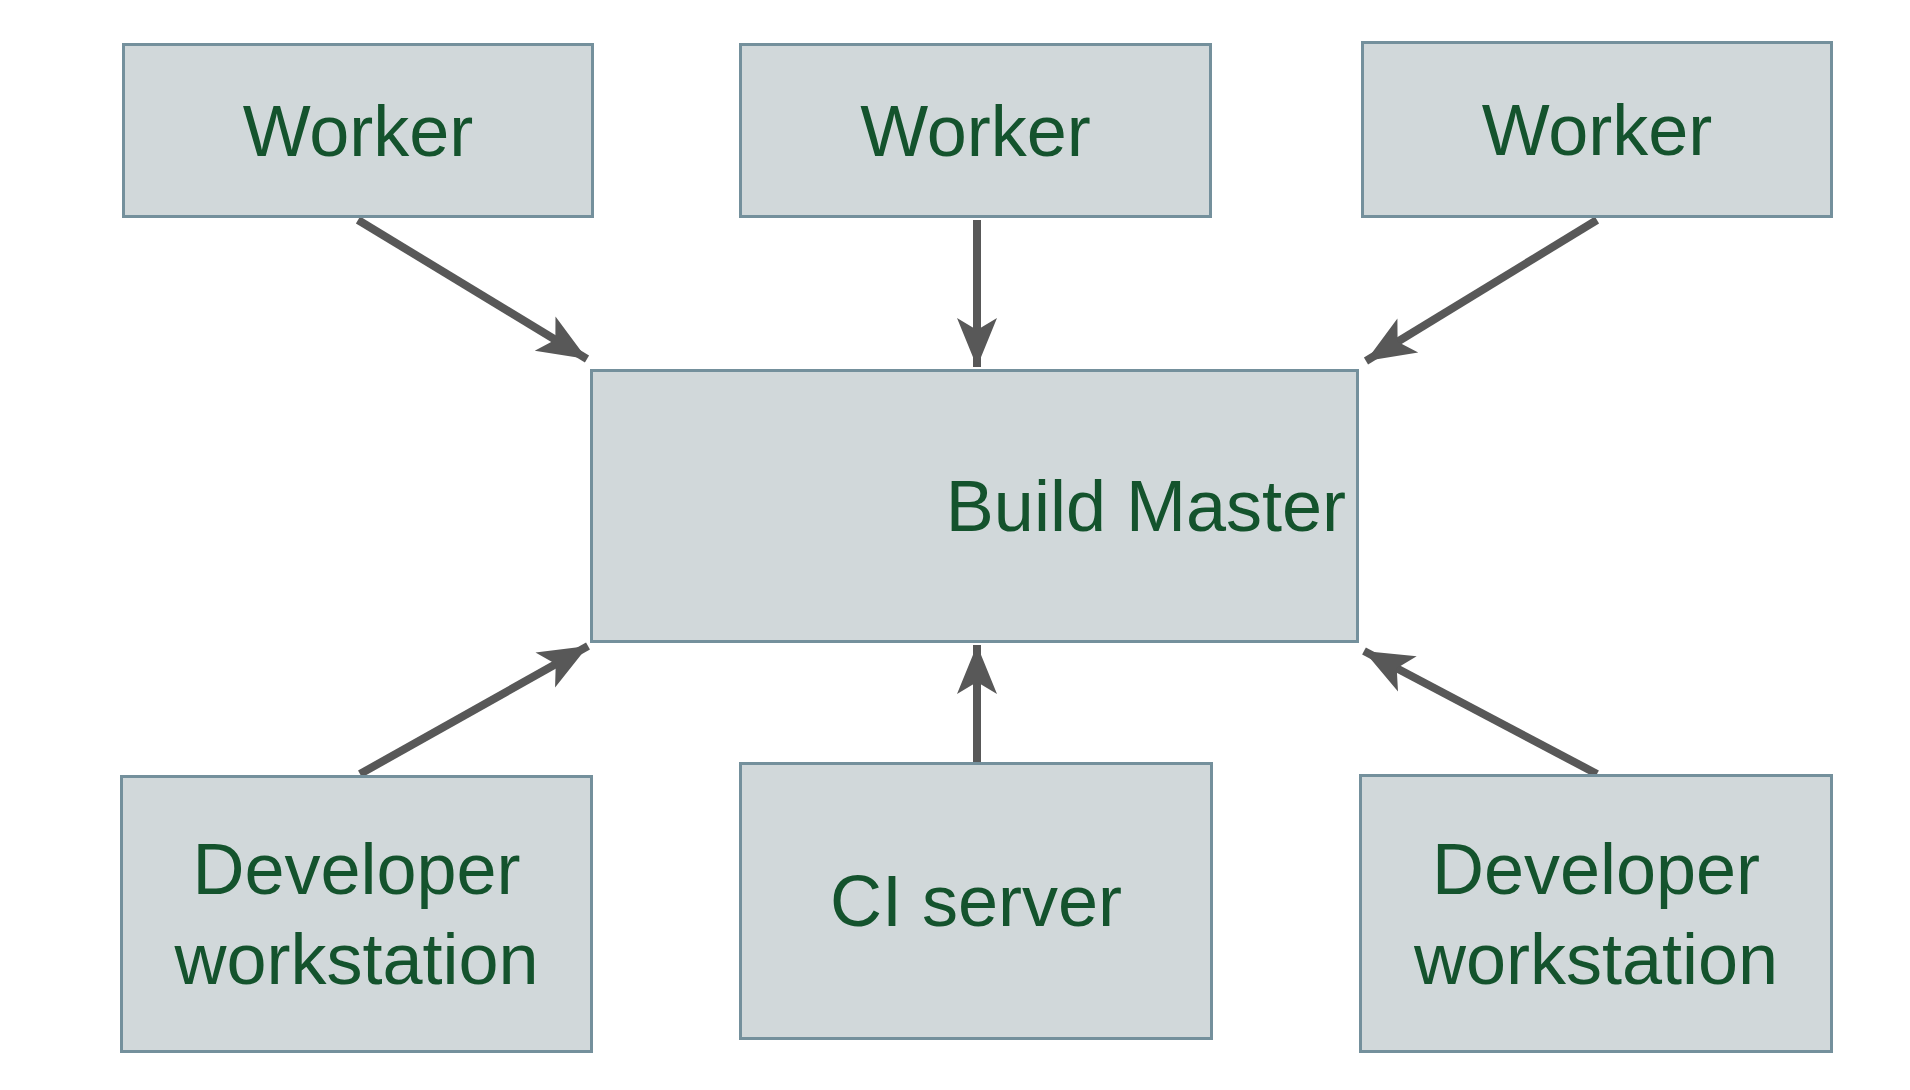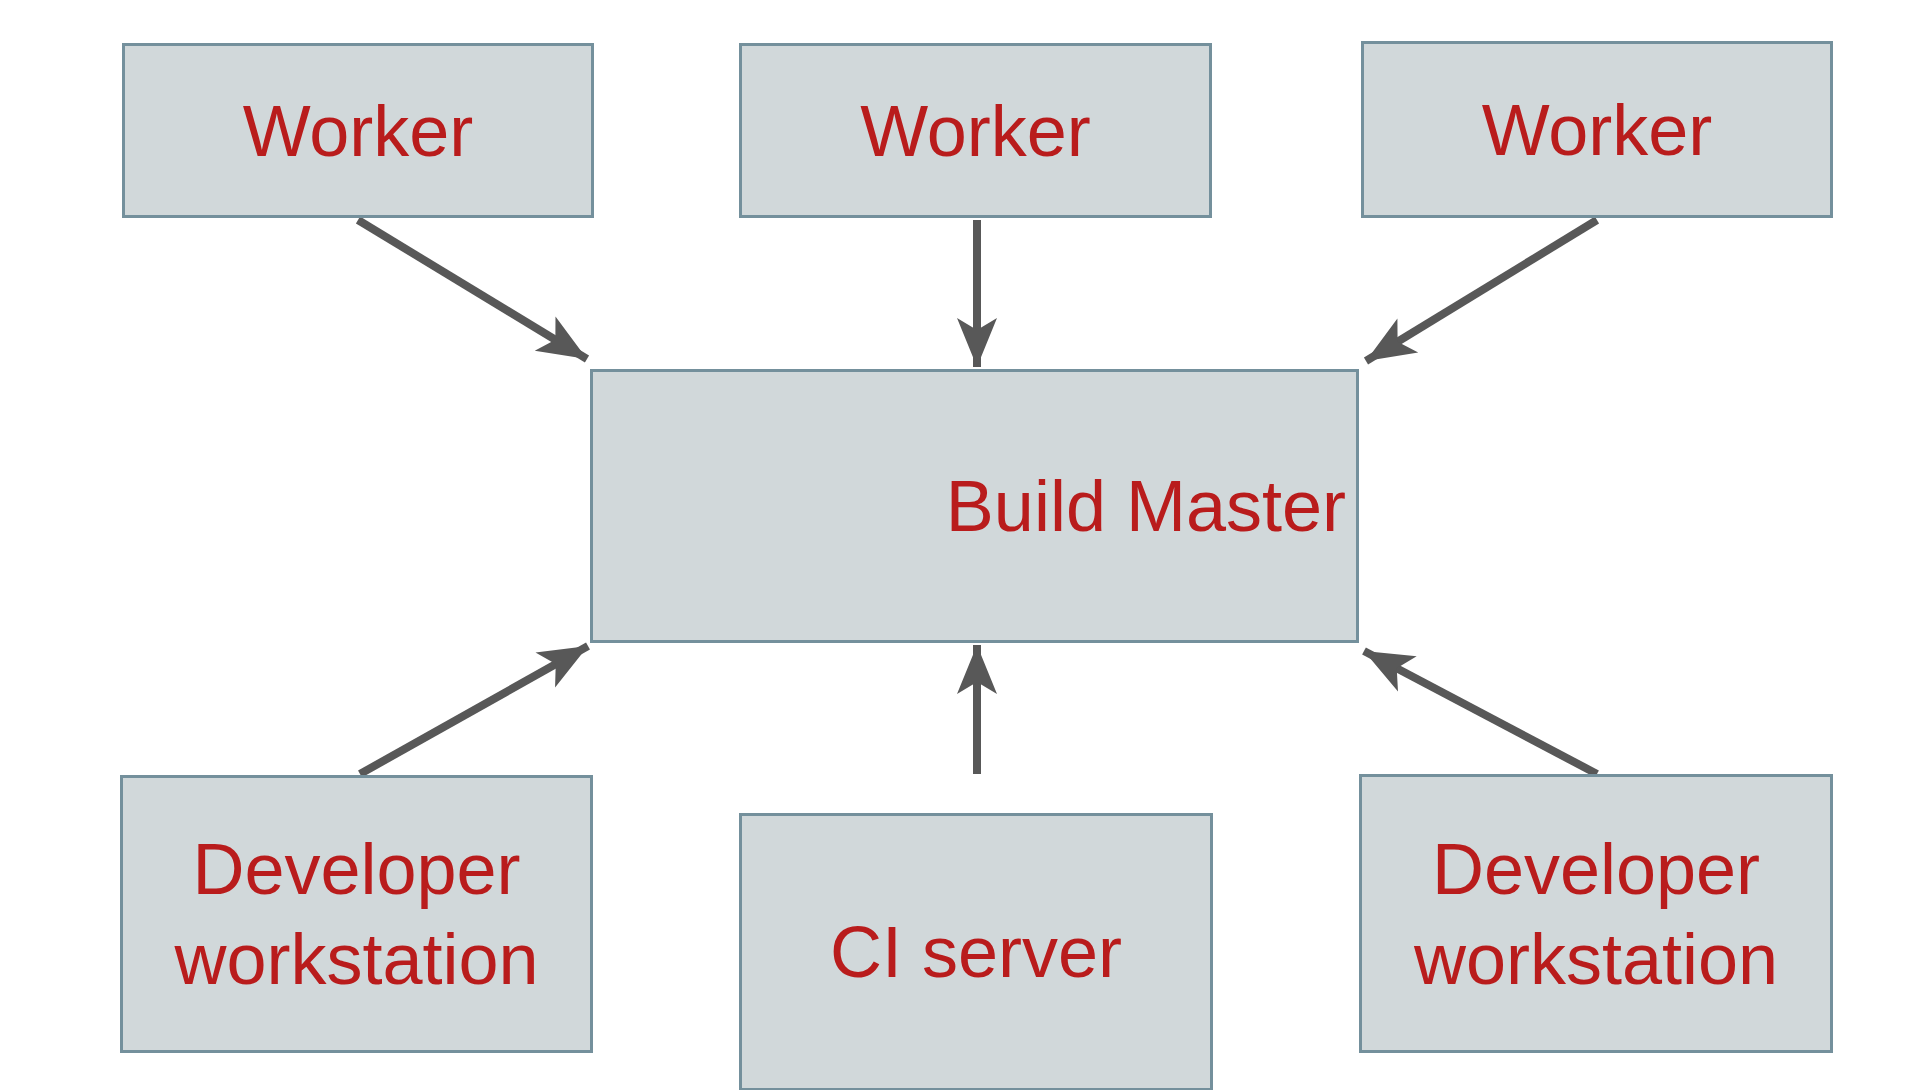--- a/index.html
+++ b/index.html
@@ -25,33 +25,33 @@
   }
   .node {
     position: absolute;
     box-sizing: border-box;
     background: #d1d8da;
     border: 3px solid #74909c;
     display: flex;
     align-items: center;
     justify-content: center;
     text-align: center;
-    color: #b91c1c;
+    color: #14532d;
     font-size: 72px;
     line-height: 1.25;
   }
   .node .label {
     padding: 0 10px;
   }
   #node-worker-1 { left: 122px; top: 43px;  width: 472px; height: 175px; }
   #node-worker-2 { left: 739px; top: 43px;  width: 473px; height: 175px; }
   #node-worker-3 { left: 1361px; top: 41px; width: 472px; height: 177px; }
   #node-build-master { left: 590px; top: 369px; width: 769px; height: 274px; justify-content: flex-end; }
   #node-dw-left  { left: 120px;  top: 775px; width: 473px; height: 278px; }
-  #node-ci-server{ left: 739px;  top: 813px; width: 474px; height: 278px; }
+  #node-ci-server{ left: 739px;  top: 762px; width: 474px; height: 278px; }
   #node-dw-right { left: 1359px; top: 774px; width: 474px; height: 279px; }
 </style>
 </head>
 <body>
 
 <div class="canvas">
 
   <svg class="edges-layer" width="1910" height="1090" viewBox="0 0 1910 1090" xmlns="http://www.w3.org/2000/svg">
     <defs>
       <marker id="barb" viewBox="0 0 52 42" markerWidth="52" markerHeight="42" refX="50" refY="21" orient="auto" markerUnits="userSpaceOnUse">

